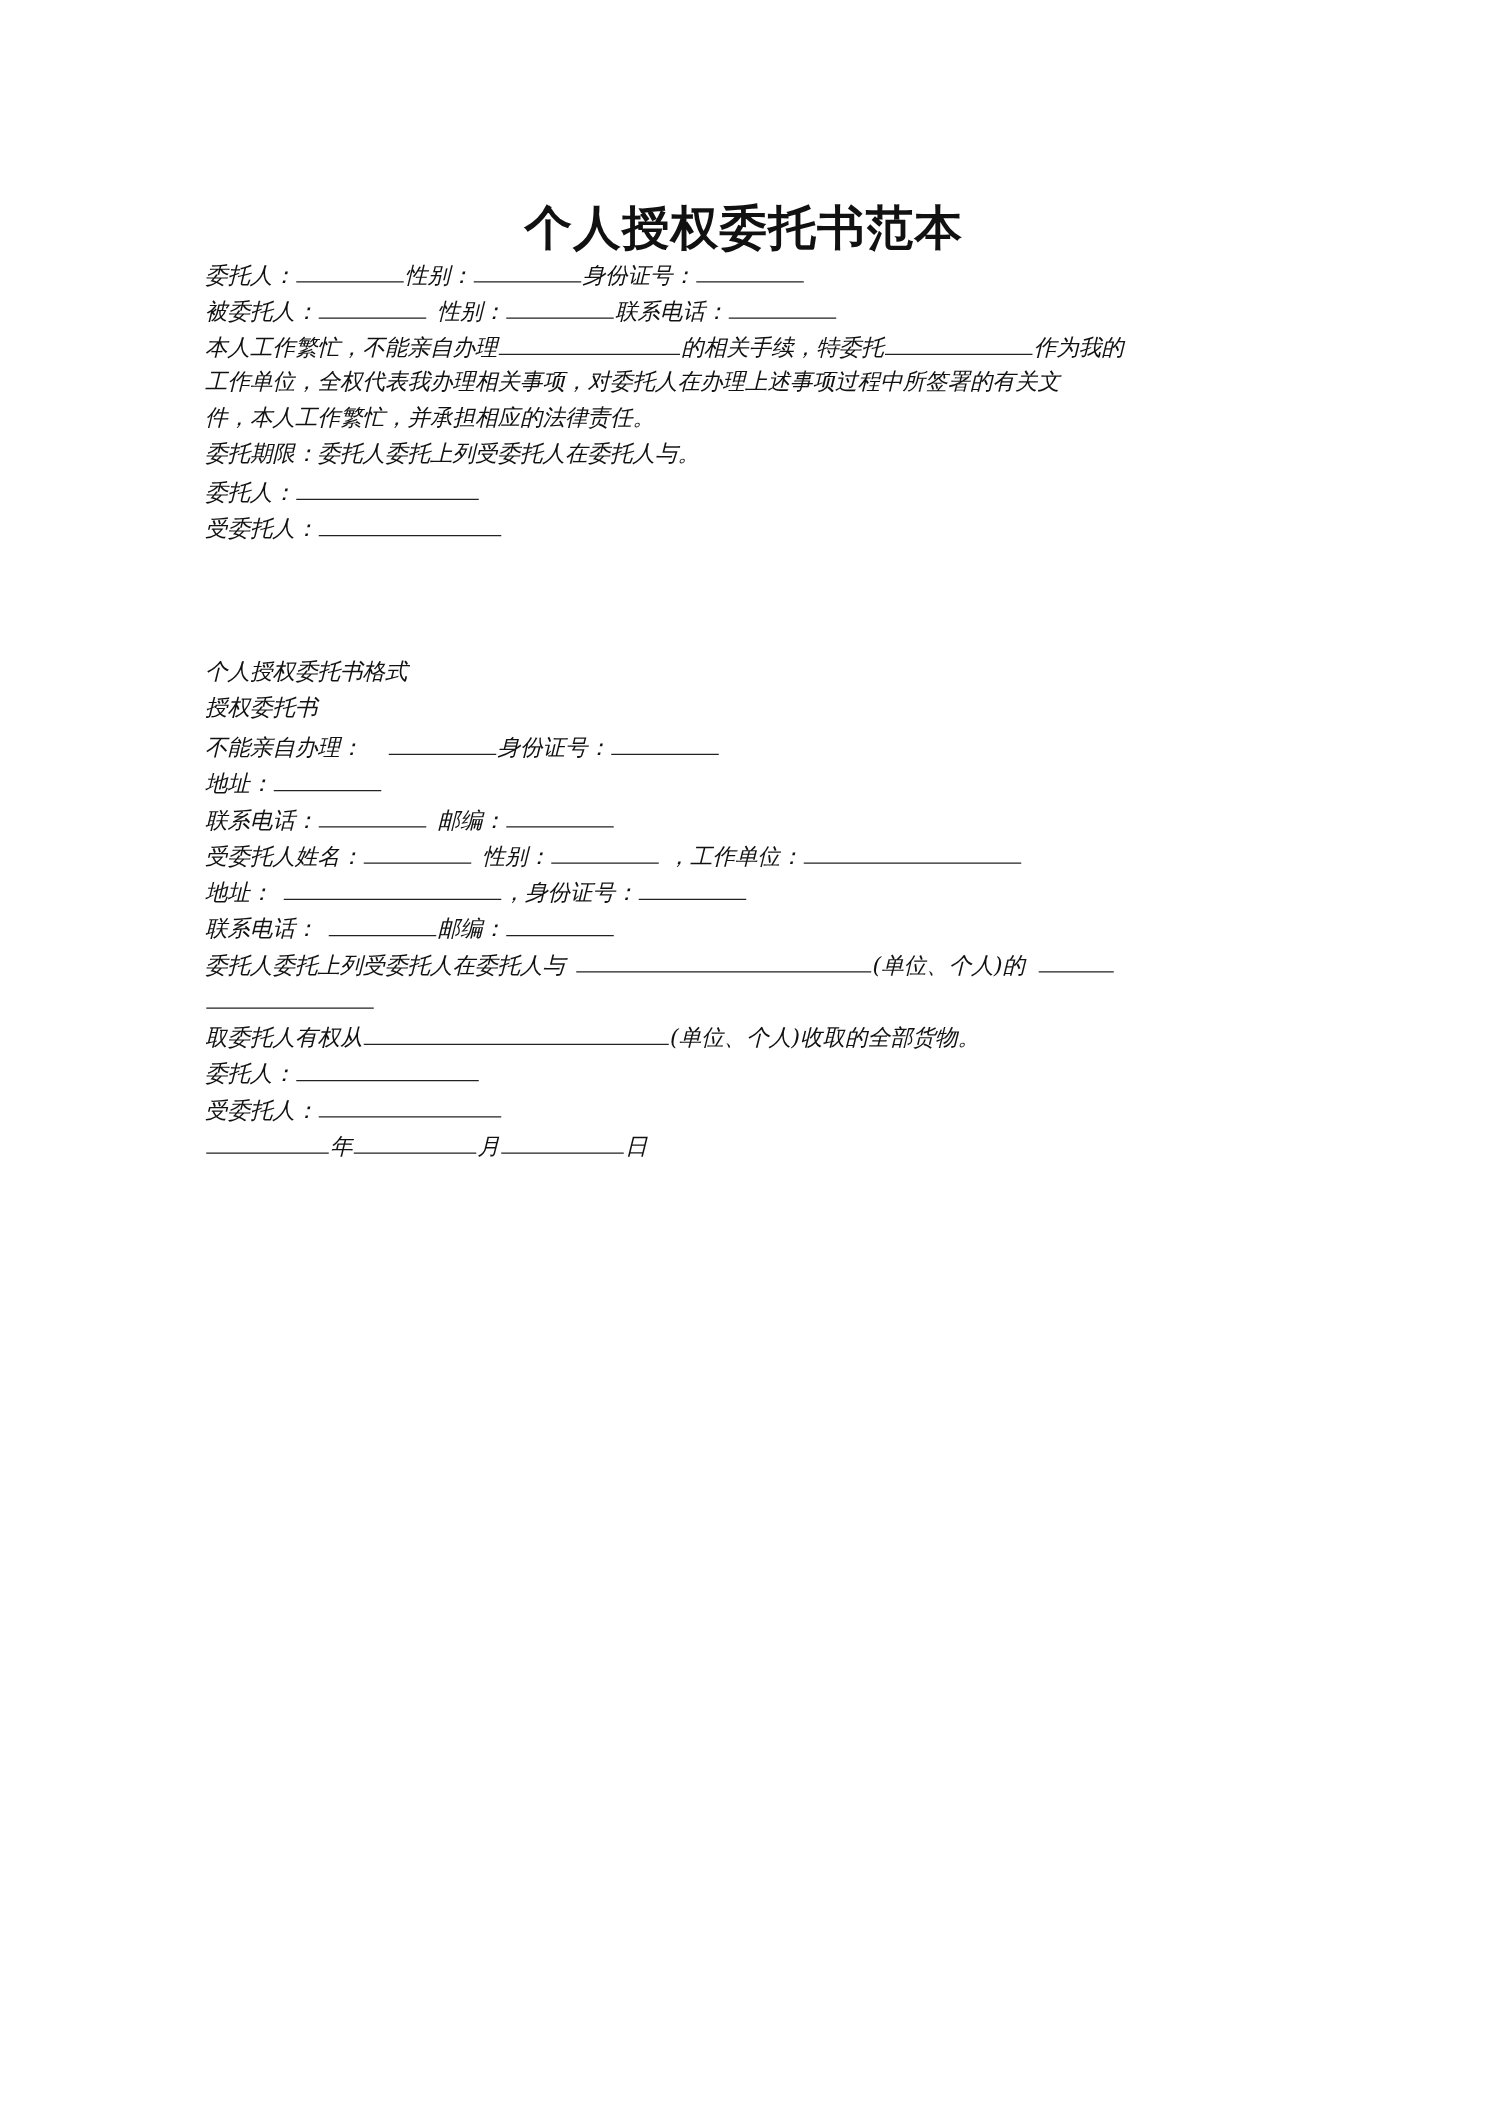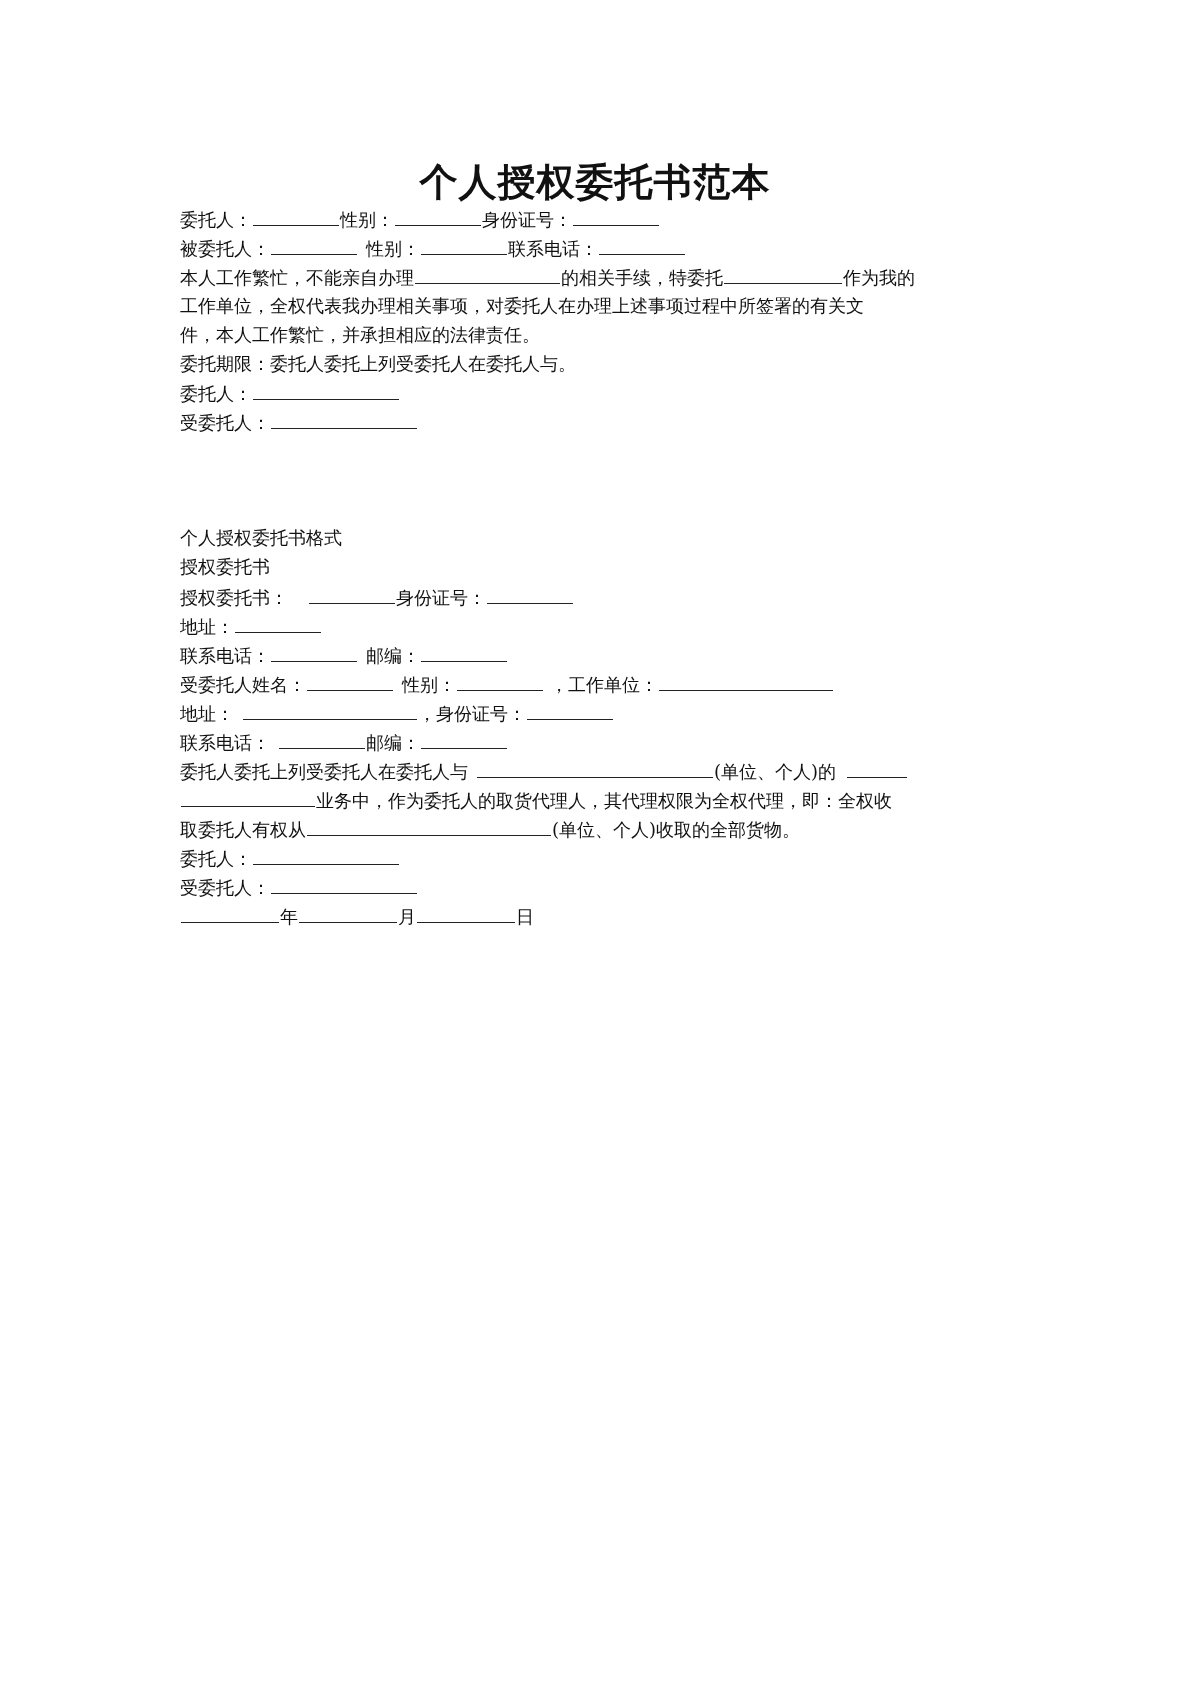--- a/index.html
+++ b/index.html
@@ -1,21 +1,21 @@
 <!DOCTYPE html>
 <html><head>
 <meta charset="utf-8">
 <style>
   html, body { margin: 0; padding: 0; background: #ffffff; }
   body { width: 1190px; height: 1683px; position: relative; overflow: hidden;
          font-family: "DejaVu Serif", "Liberation Serif", serif; color: #111; }
   .title { position: absolute; left: 0; width: 1190px; top: 160px; text-align: center;
            font-size: 38px; font-weight: bold; letter-spacing: 1px;
            font-family: "DejaVu Sans", "Liberation Sans", sans-serif; line-height: 44px; }
-  .line { position: absolute; left: 180px; font-size: 18px; line-height: 22px; white-space: nowrap; }
+  .line { position: absolute; left: 164px; font-size: 18px; line-height: 22px; white-space: nowrap; font-style: italic; }
   .blank { display: inline-block; border-bottom: 1px solid #222; height: 17px; vertical-align: baseline; margin: 0 1px; }
   .gap { display: inline-block; }
 </style>
 </head>
 <body>
 
 <div>
 
   <div class="title">个人授权委托书范本</div>
 
@@ -40,21 +40,21 @@
   </div>
 
   <div class="line" style="top:411px">
     <span>受委托人：</span><span class="blank" style="width:146px"></span>
   </div>
 
   <div class="line" style="top:527px">个人授权委托书格式</div>
   <div class="line" style="top:556px">授权委托书</div>
 
   <div class="line" style="top:586px">
-    <span>授权委托书：</span><span class="gap" style="width:20px"></span><span class="blank" style="width:86px"></span><span>身份证号：</span><span class="blank" style="width:86px"></span>
+    <span>不能亲自办理：</span><span class="gap" style="width:20px"></span><span class="blank" style="width:86px"></span><span>身份证号：</span><span class="blank" style="width:86px"></span>
   </div>
 
   <div class="line" style="top:615px">
     <span>地址：</span><span class="blank" style="width:86px"></span>
   </div>
 
   <div class="line" style="top:644px">
     <span>联系电话：</span><span class="blank" style="width:86px"></span><span class="gap" style="width:8px"></span><span>邮编：</span><span class="blank" style="width:86px"></span>
   </div>
 
@@ -68,21 +68,21 @@
 
   <div class="line" style="top:731px">
     <span>联系电话：</span><span class="gap" style="width:8px"></span><span class="blank" style="width:86px"></span><span>邮编：</span><span class="blank" style="width:86px"></span>
   </div>
 
   <div class="line" style="top:760px">
     <span>委托人委托上列受委托人在委托人与</span><span class="gap" style="width:8px"></span><span class="blank" style="width:236px"></span><span>(单位、个人)的</span><span class="gap" style="width:10px"></span><span class="blank" style="width:60px"></span>
   </div>
 
   <div class="line" style="top:789px">
-    <span class="blank" style="width:134px"></span><span>业务中，作为委托人的取货代理人，其代理权限为全权代理，即：全权收</span>
+    <span class="blank" style="width:134px"></span>
   </div>
 
   <div class="line" style="top:818px">
     <span>取委托人有权从</span><span class="blank" style="width:244px"></span><span>(单位、个人)收取的全部货物。</span>
   </div>
 
   <div class="line" style="top:847px">
     <span>委托人：</span><span class="blank" style="width:146px"></span>
   </div>
 

